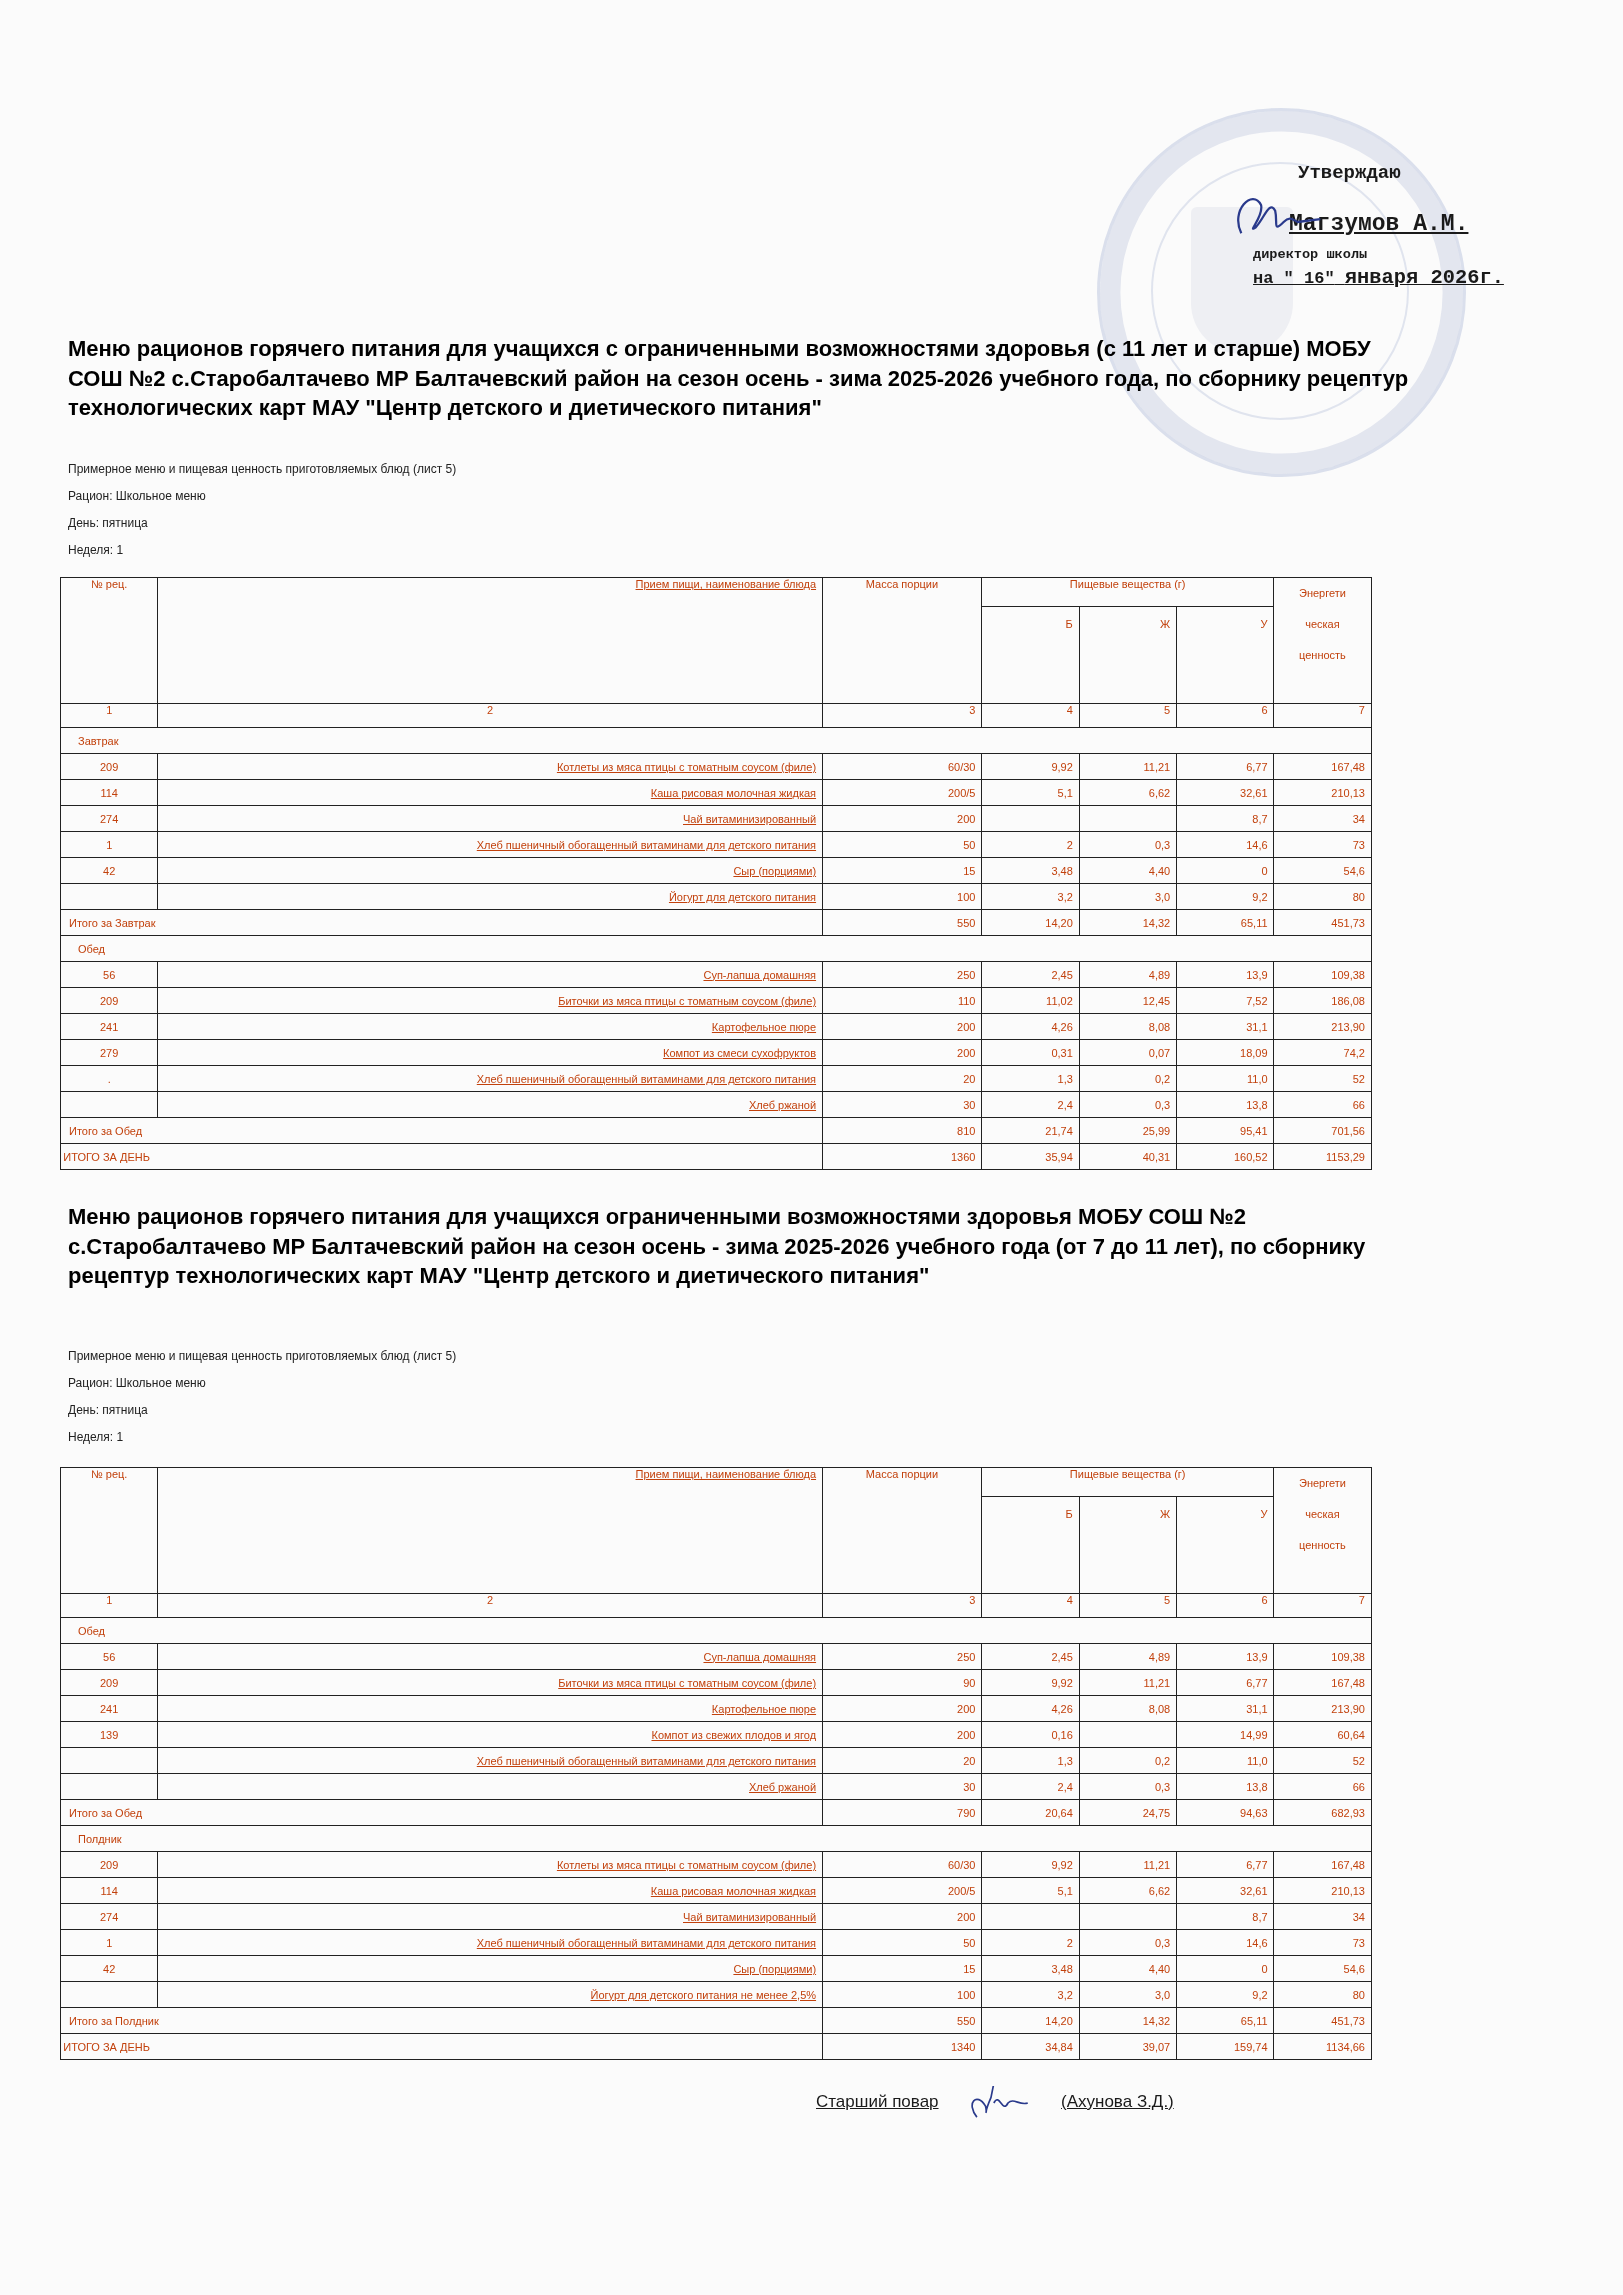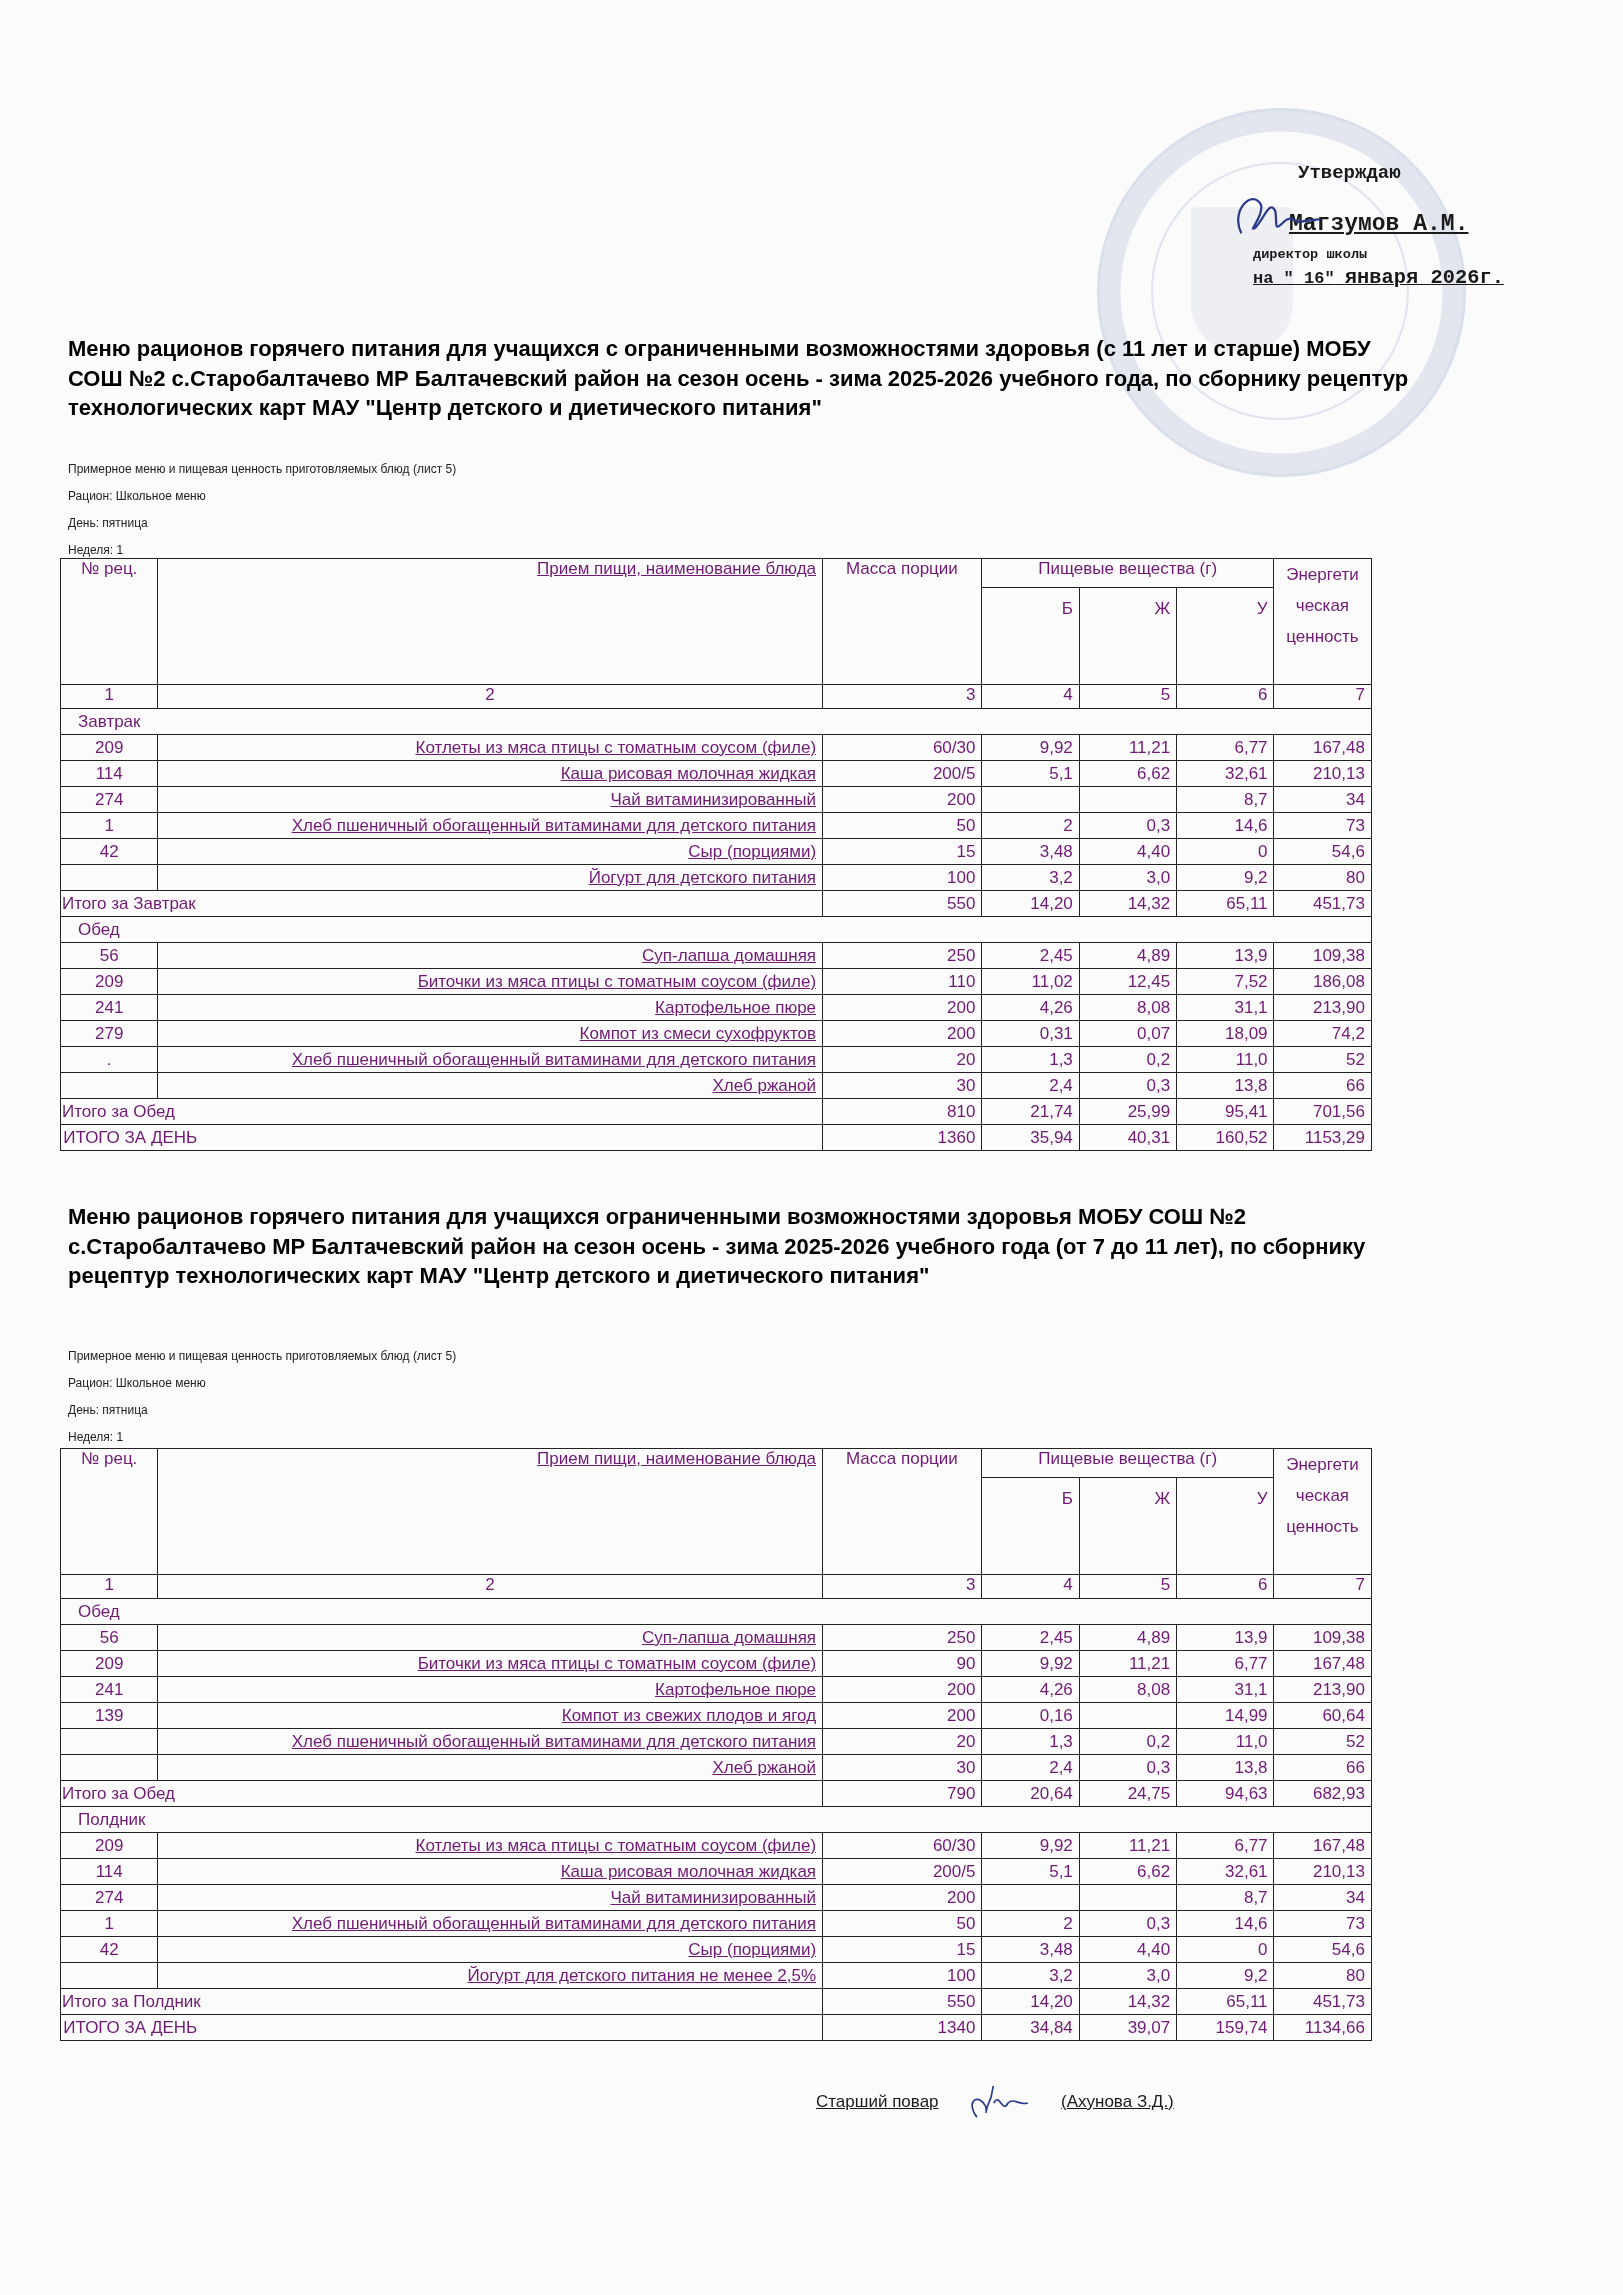--- a/index.html
+++ b/index.html
@@ -40,37 +40,38 @@
     position: absolute; left: 68px; width: 1389px; text-align: left;
     font-weight: bold; font-size: 22px; line-height: 29.5px;
     color: #000000;
   }
   .meta {
     position: absolute; left: 68px; font-size: 12px; line-height: 27px; color: #222;
   }
   .meta .week { }
 
   table.menu {
-    position: absolute; left: 60px; border-collapse: collapse; font-size: 17px;
-    color: #701a75;
+    position: absolute; left: 60px; border-collapse: collapse; font-size: 11px;
+    color: #c2410c;
+    margin-top: 19px;
   }
   table.menu td, table.menu th {
     border: 1.7px solid #222; padding: 0 5.7px; height: 25px; font-weight: normal;
   }
   table.menu .col-rec { width: 85px; text-align: center; }
   table.menu .col-name { width: 652px; text-align: right; text-decoration: underline; }
   table.menu .col-mass { width: 147px; text-align: right; }
   table.menu .col-b, table.menu .col-zh, table.menu .col-u { width: 85px; text-align: right; }
   table.menu .col-en { width: 85px; text-align: right; }
   table.menu thead th { vertical-align: top; text-align: center; }
   table.menu thead .hdr-top th { height: 28px; }
   table.menu thead .hdr-sub th { height: 85px; padding-top: 11.3px; }
   table.menu thead .num-row th { height: 23px; }
   table.menu .section td { text-align: left; padding-left: 17px; border-bottom: 1.7px solid #222; }
-  table.menu .total td.label { text-align: left; padding-left: 1px; }
+  table.menu .total td.label { text-align: left; padding-left: 8px; }
   table.menu tr.day td.lbl { text-align: left; padding-left: 2.3px; }
 
   .cook {
     position: absolute; left: 816px; top: 2086px; font-size: 17px;
   }
   .cook .pos { text-decoration: underline; }
   .cook .sig { display: inline-block; width: 113px; height: 34px; vertical-align: middle; }
   .cook .person { text-decoration: underline; }
 </style>
 </head>

